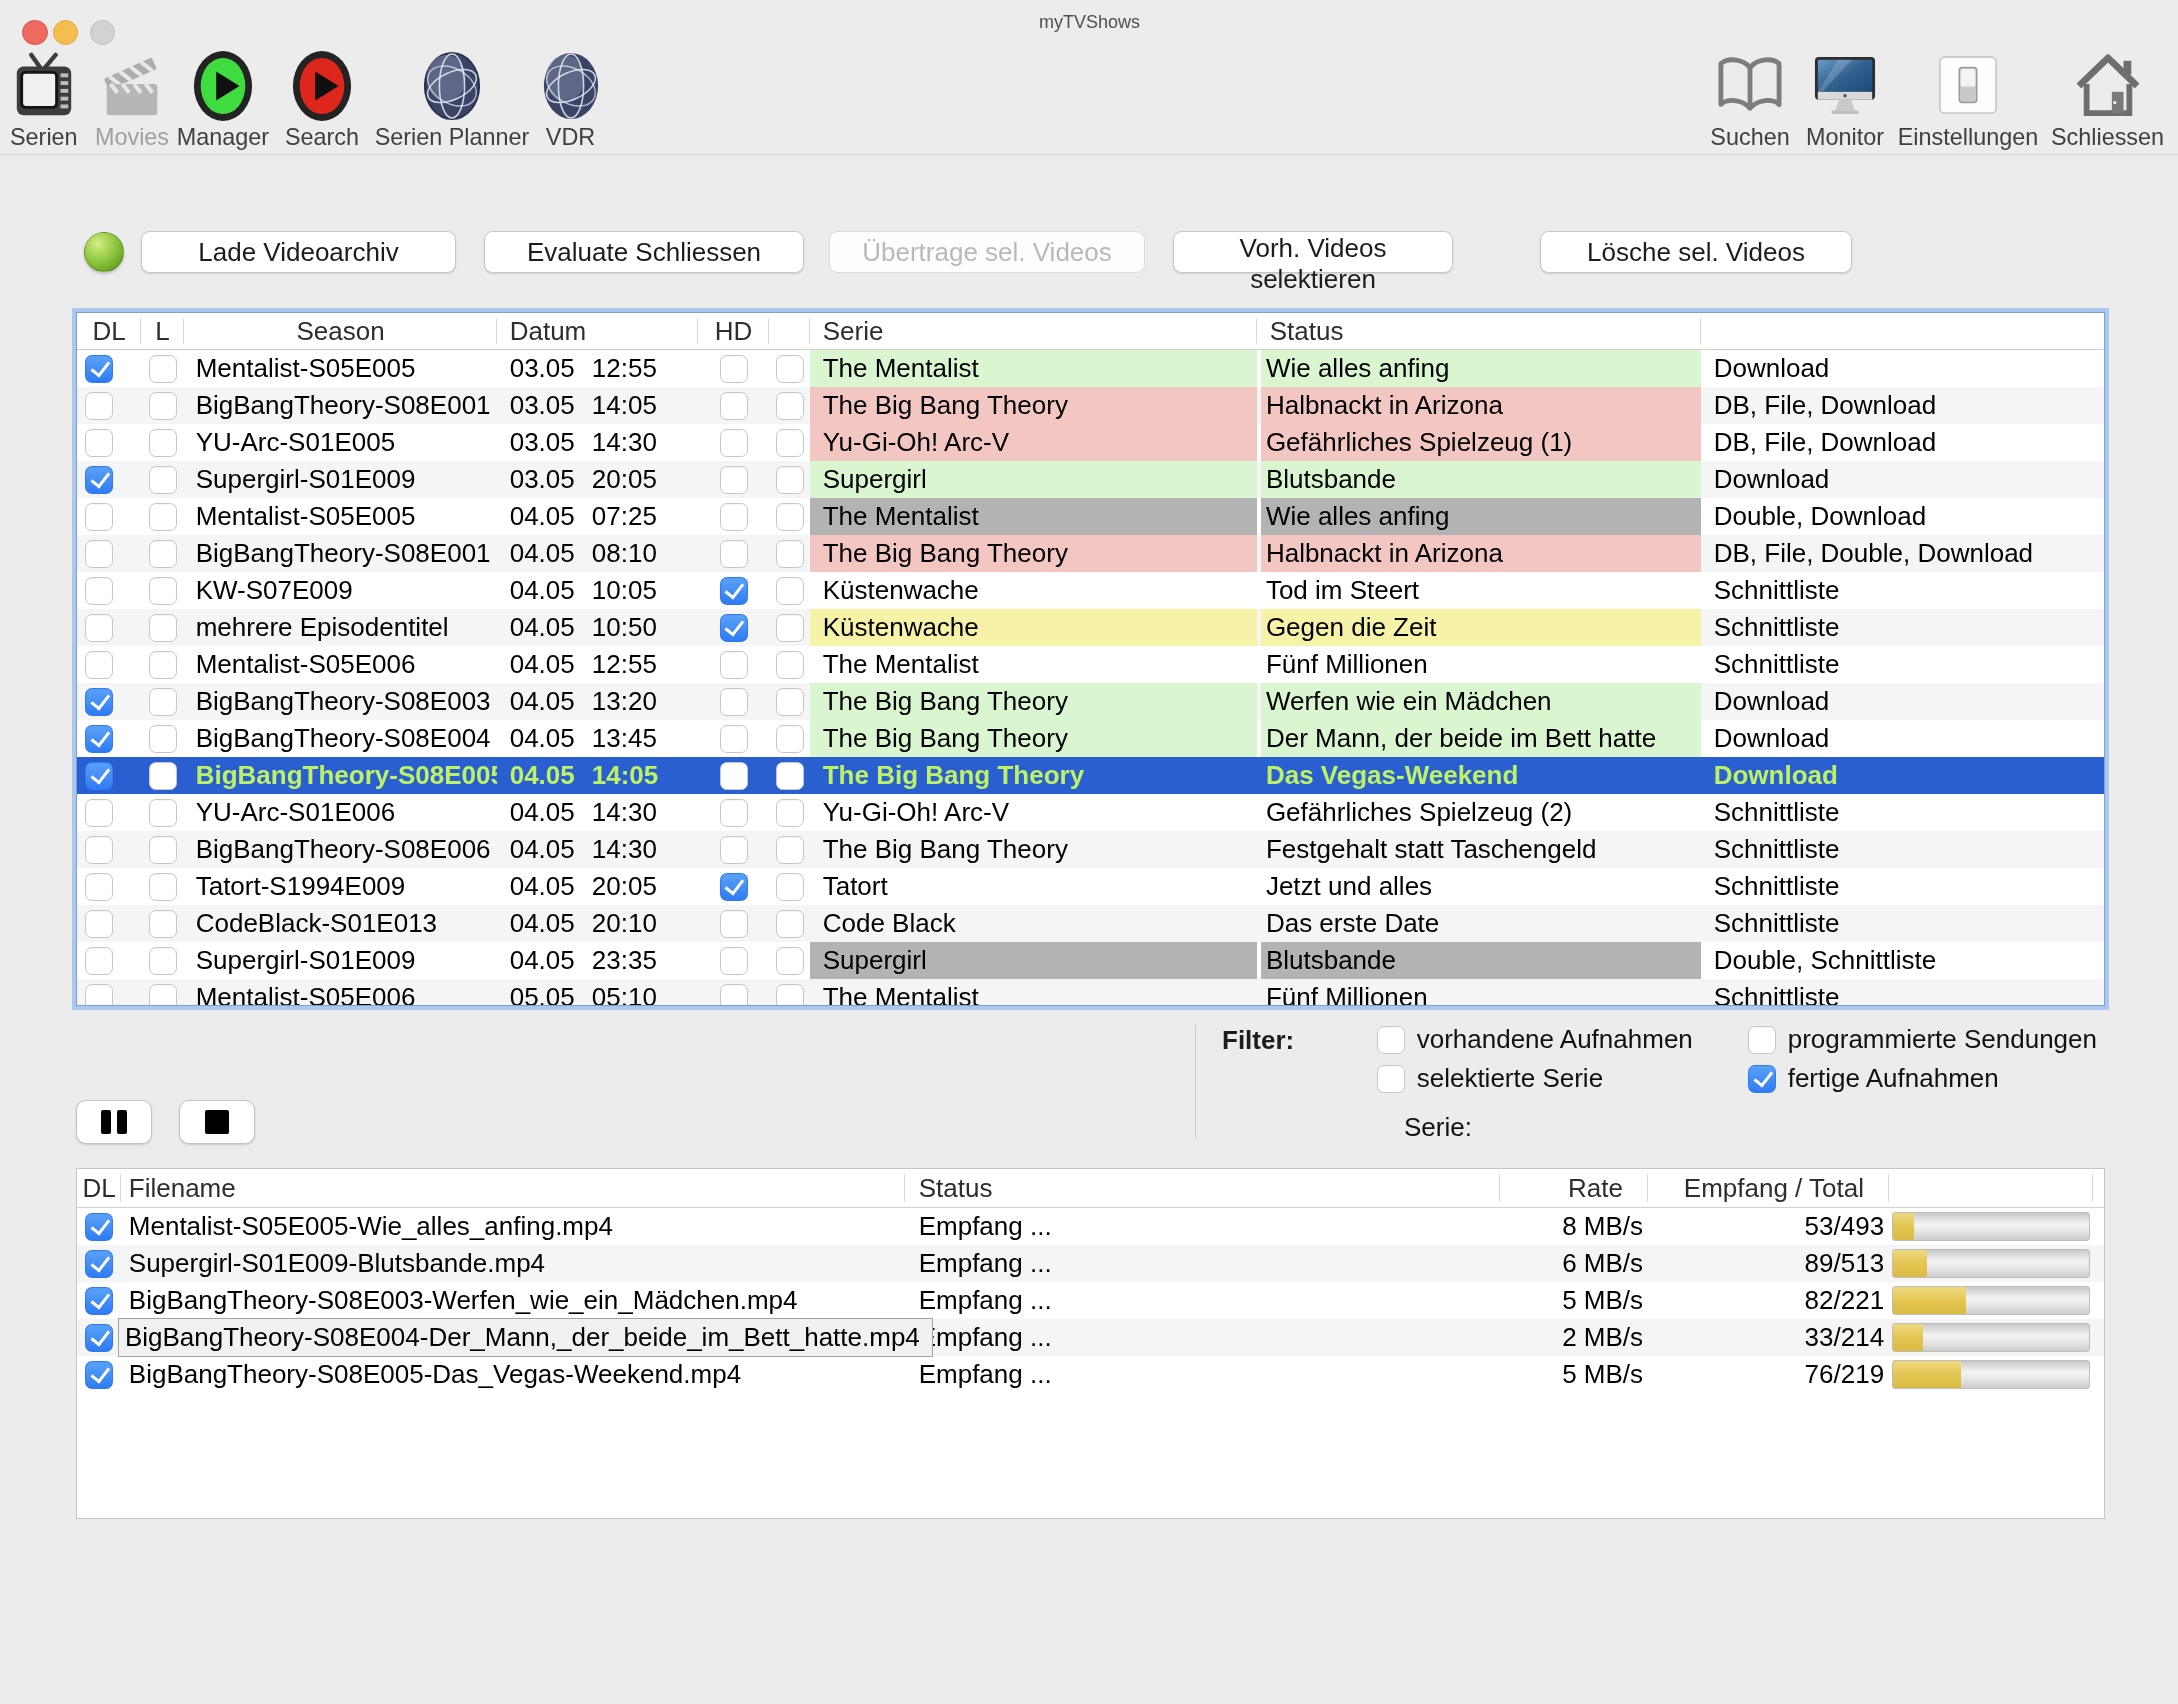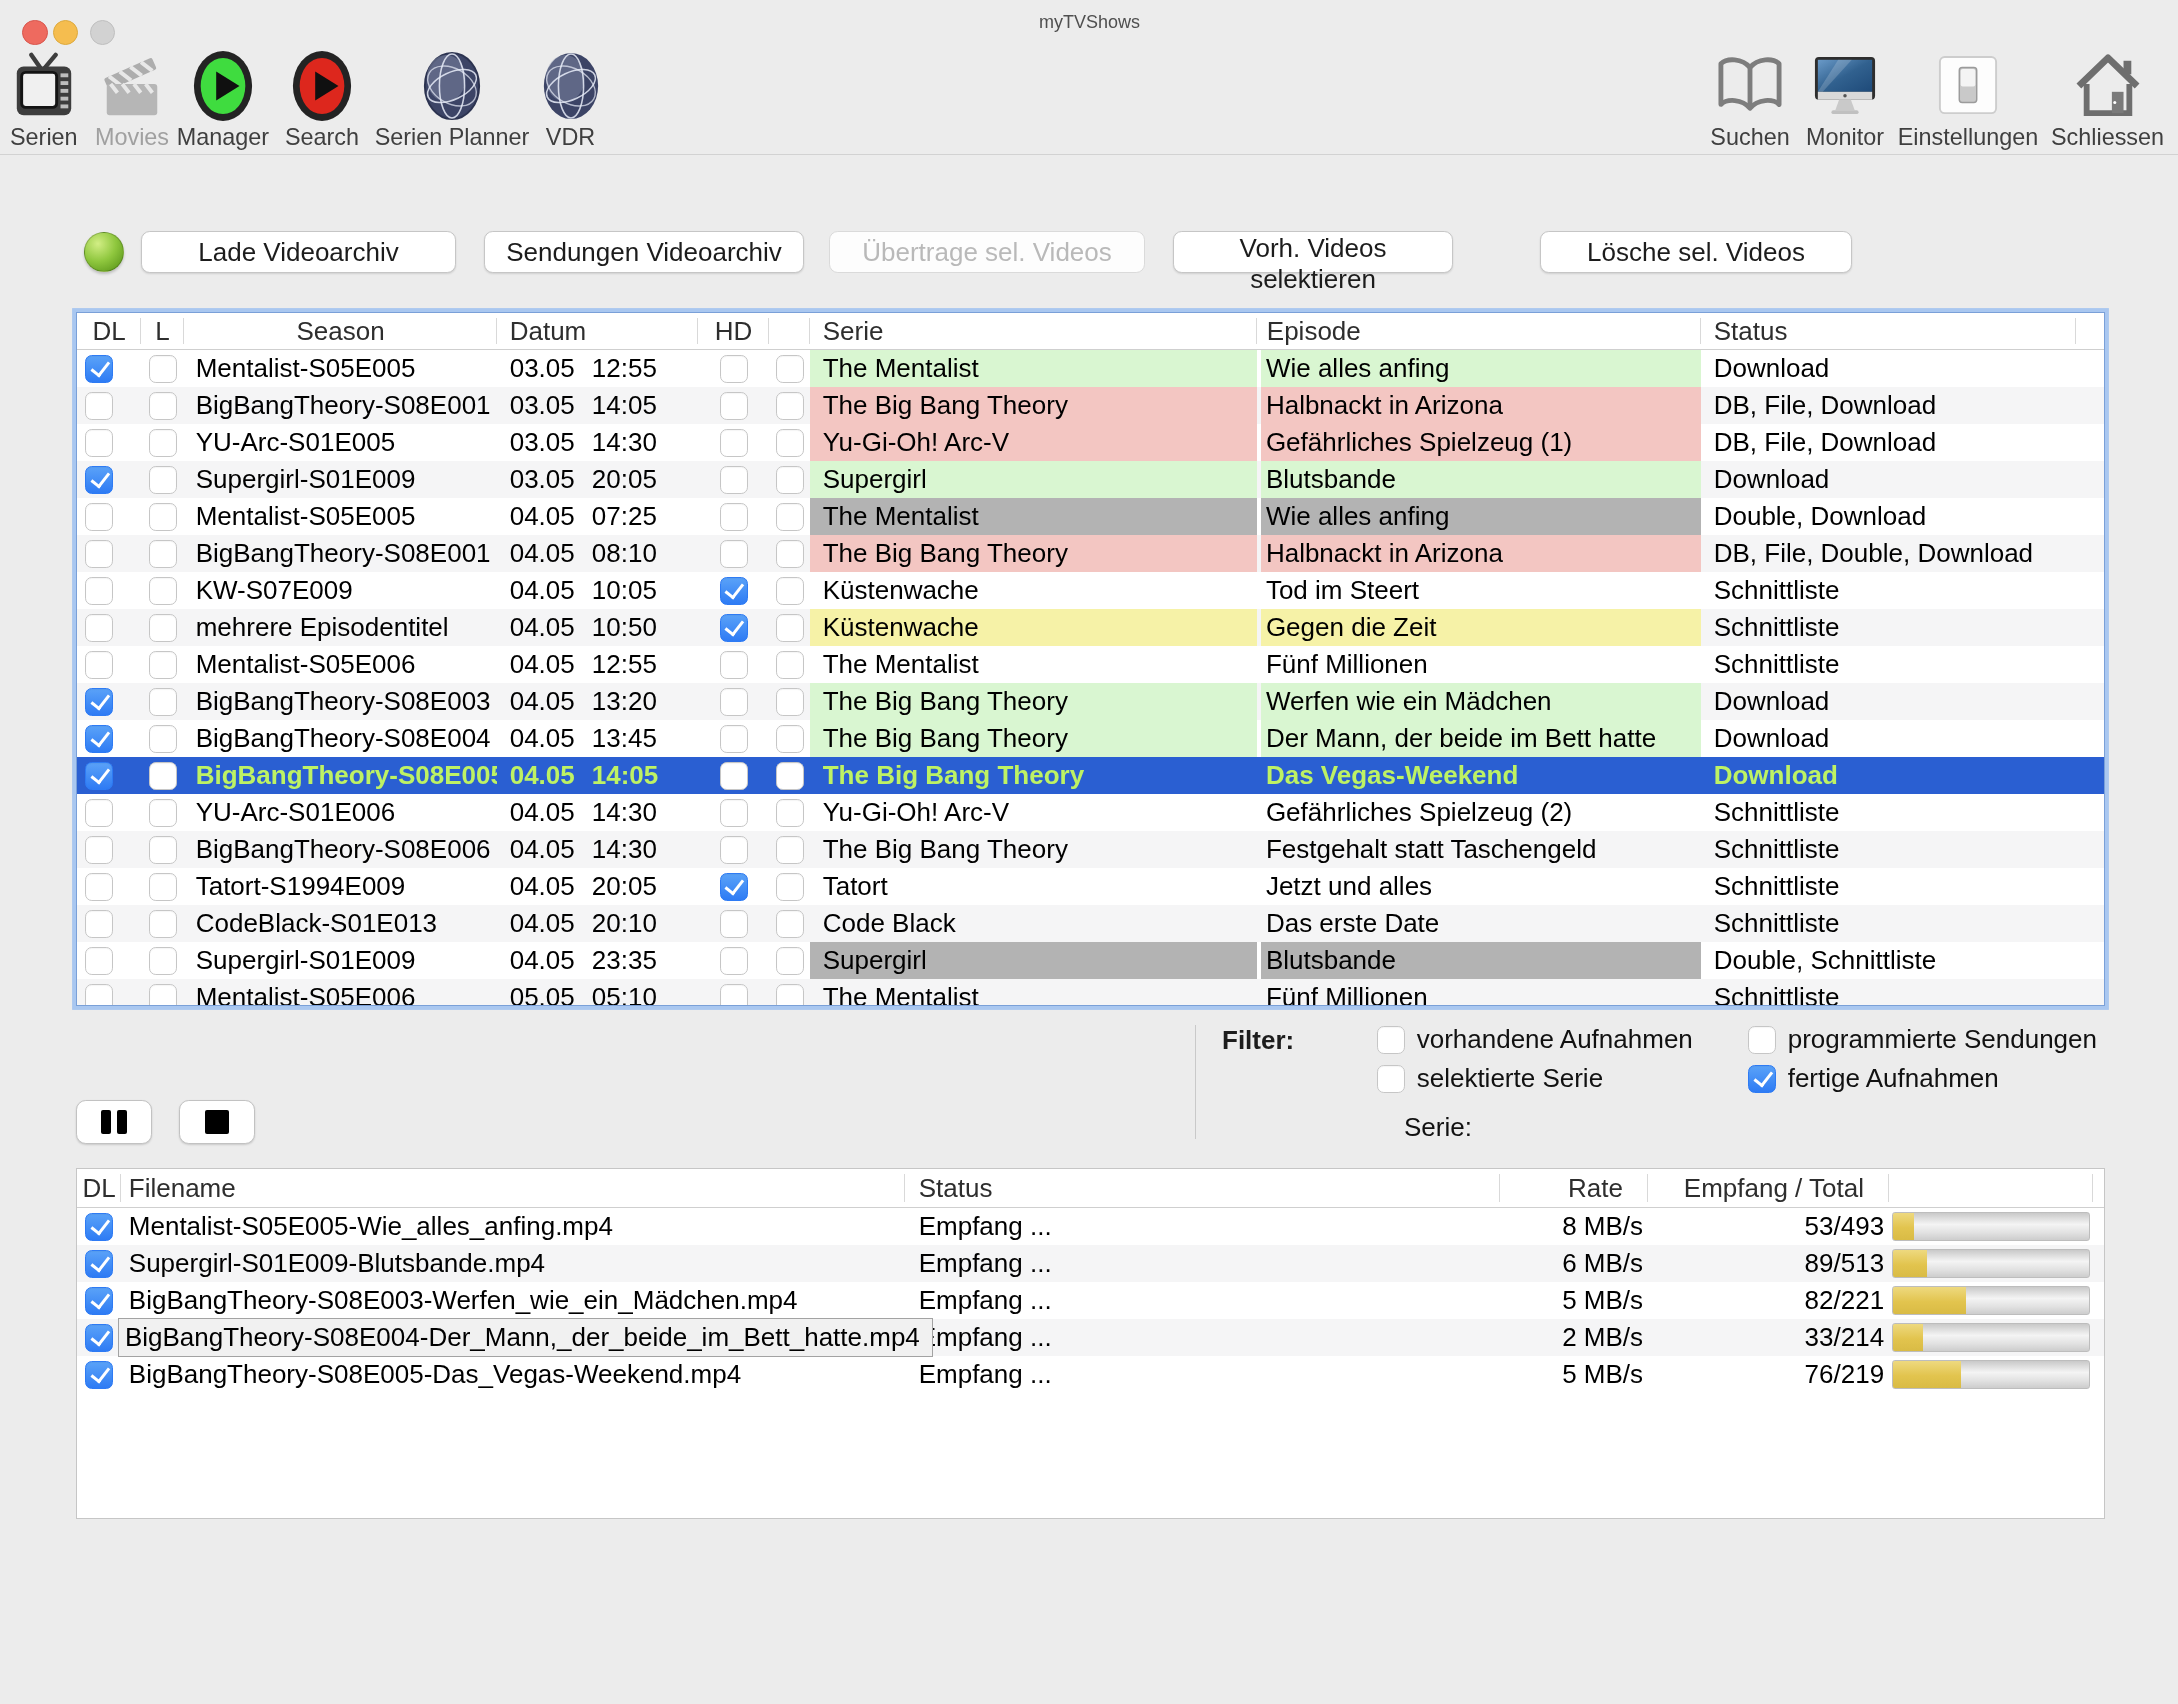--- a/index.html
+++ b/index.html
@@ -235,35 +235,34 @@
           <circle cx="43" cy="51" r="1.6" fill="#fff"></circle>
         </svg>
       </span>
       <span class="tlabel">Schliessen</span>
     </div>
   </div>
   <div class="hsep"></div>
 
   <span class="statusball"></span>
   <button class="btn" style="left:141px;width:315px">Lade Videoarchiv</button>
-  <button class="btn" style="left:484px;width:320px">Sendungen Videoarchiv</button>
+  <button class="btn" style="left:484px;width:320px">Evaluate Schliessen</button>
   <button class="btn dis" style="left:829px;width:316px">Übertrage sel. Videos</button>
   <button class="btn" style="left:1173px;width:280px">Vorh. Videos selektieren</button>
   <button class="btn" style="left:1540px;width:312px">Lösche sel. Videos</button>
 
   <div class="eptable">
     <div class="ehead">
       <div class="hc ctr">DL</div>
       <div class="hc ctr">L</div>
       <div class="hc ctr">Season</div>
       <div class="hc pl">Datum</div>
       <div class="hc ctr">HD</div>
       <div class="hc"></div>
       <div class="hc pl">Serie</div>
-      <div class="hc" style="padding-left:9.8px">Episode</div>
       <div class="hc pl">Status</div>
       <div></div>
     </div>
     <div id="ep-body">
         <div class="erow">
           <div class="ccell dlpad">
             <span class="cb on"></span>
           </div>
           <div class="ccell">
             <span class="cb"></span>

